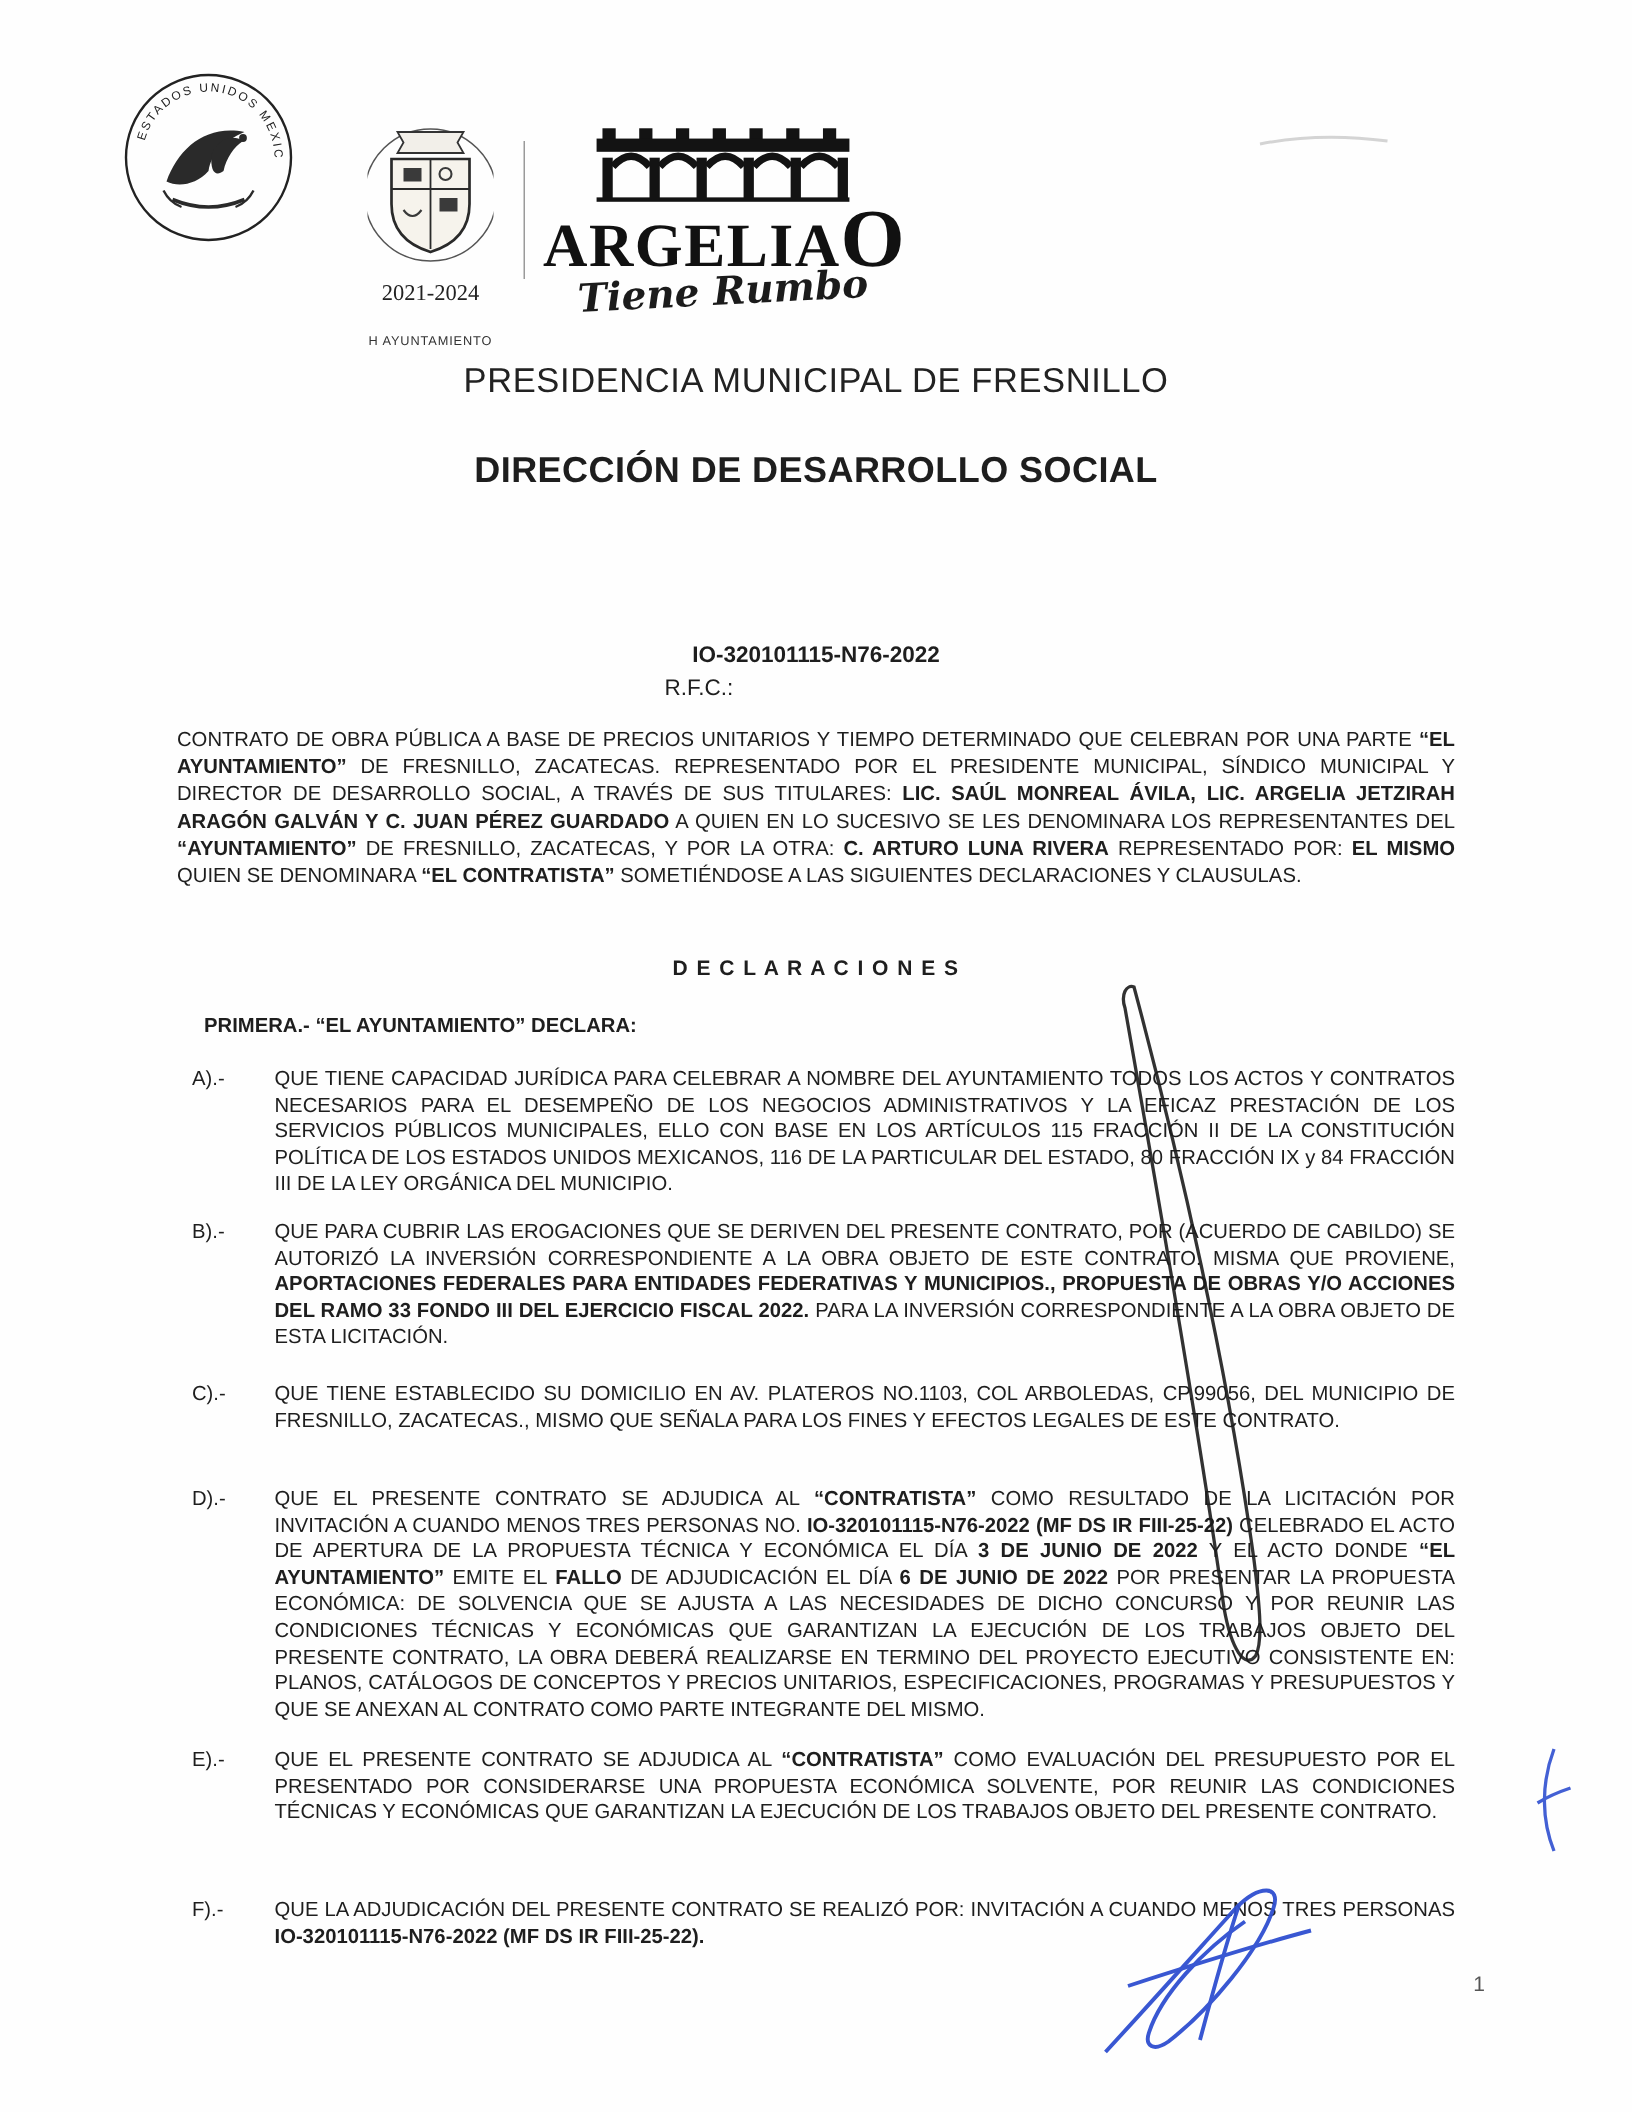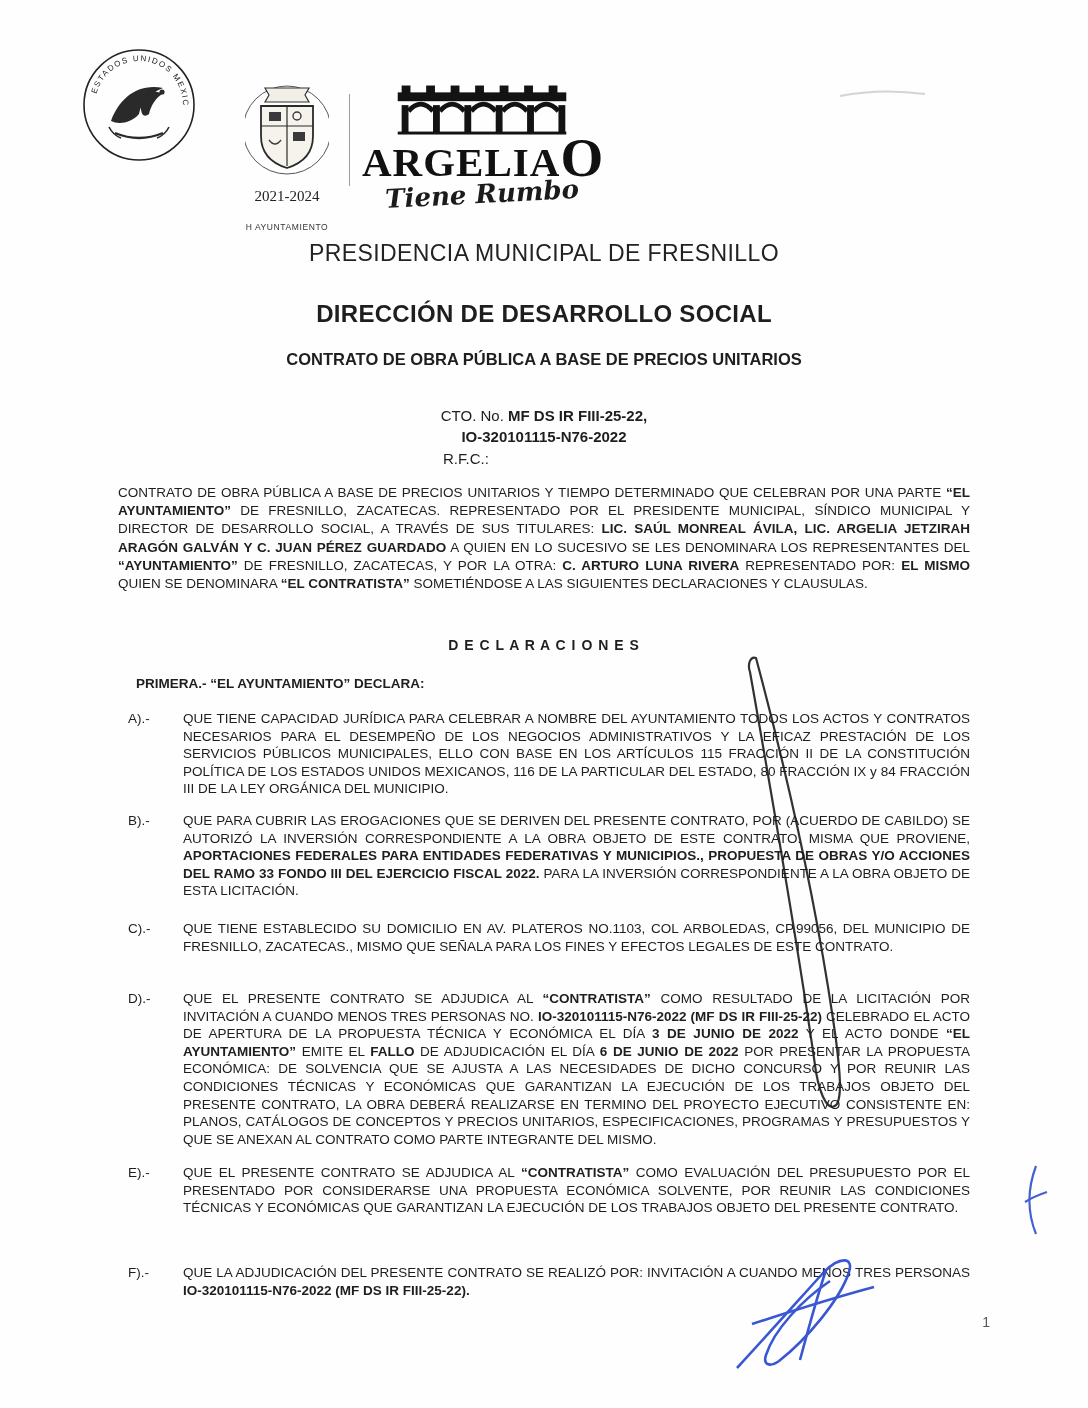--- a/index.html
+++ b/index.html
@@ -115,23 +115,21 @@
           <path d="M121 26 Q133.5 12 146 26"></path>
         <path d="M153 26 Q165.5 12 178 26"></path>
       </g>
     </svg>
     <div class="fresnillo-word"><span>ARGELIA</span><span class="bigO">O</span></div>
     <div class="fresnillo-tagline">Tiene Rumbo</div>
   </div>
 
   <div class="abs ctr title1">PRESIDENCIA MUNICIPAL DE FRESNILLO</div>
   <div class="abs ctr title2">DIRECCIÓN DE DESARROLLO SOCIAL</div>
-  <div class="abs ctr title3">CONTRATO DE OBRA PÚBLICA A BASE DE PRECIOS UNITARIOS</div>
 
-  <div class="abs ctr cto-line"><span>CTO. No. </span><span class="b">MF DS IR FIII-25-22,</span></div>
   <div class="abs ctr io-line">IO-320101115-N76-2022</div>
   <div class="abs rfc-line">R.F.C.:</div>
 
   <div class="abs intro just"><span>CONTRATO DE OBRA PÚBLICA A BASE DE PRECIOS UNITARIOS Y TIEMPO DETERMINADO QUE CELEBRAN POR UNA PARTE </span><span style="font-weight: bold;">“EL AYUNTAMIENTO”</span><span> DE FRESNILLO, ZACATECAS. REPRESENTADO POR EL PRESIDENTE MUNICIPAL, SÍNDICO MUNICIPAL Y DIRECTOR DE DESARROLLO SOCIAL, A TRAVÉS DE SUS TITULARES: </span><span style="font-weight: bold;">LIC. SAÚL MONREAL ÁVILA, LIC. ARGELIA JETZIRAH ARAGÓN GALVÁN Y C. JUAN PÉREZ GUARDADO</span><span> A QUIEN EN LO SUCESIVO SE LES DENOMINARA LOS REPRESENTANTES DEL </span><span style="font-weight: bold;">“AYUNTAMIENTO”</span><span> DE FRESNILLO, ZACATECAS, Y POR LA OTRA: </span><span style="font-weight: bold;">C. ARTURO LUNA RIVERA</span><span> REPRESENTADO POR: </span><span style="font-weight: bold;">EL MISMO</span><span> QUIEN SE DENOMINARA </span><span style="font-weight: bold;">“EL CONTRATISTA”</span><span> SOMETIÉNDOSE A LAS SIGUIENTES DECLARACIONES Y CLAUSULAS.</span></div>
 
   <div class="abs ctr decl-heading">D E C L A R A C I O N E S</div>
   <div class="abs primera">PRIMERA.- “EL AYUNTAMIENTO” DECLARA:</div>
 
   <div class="abs decl-item item-a">
     <span class="decl-letter">A).-</span>

